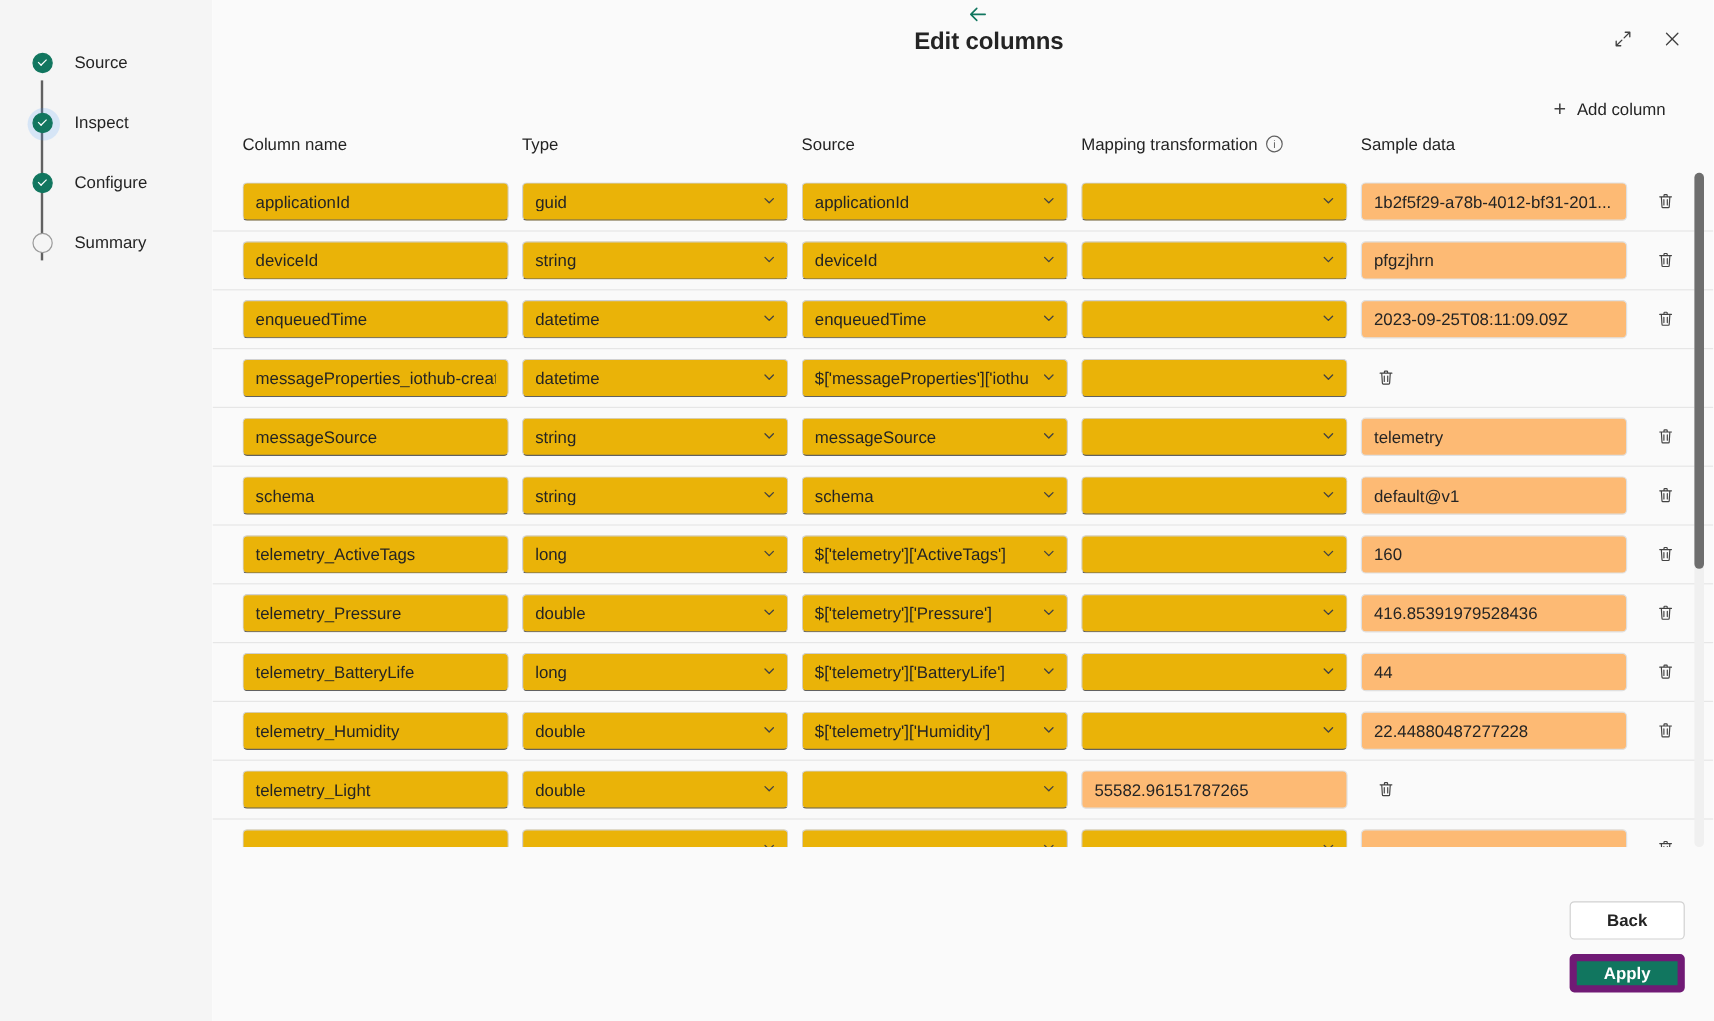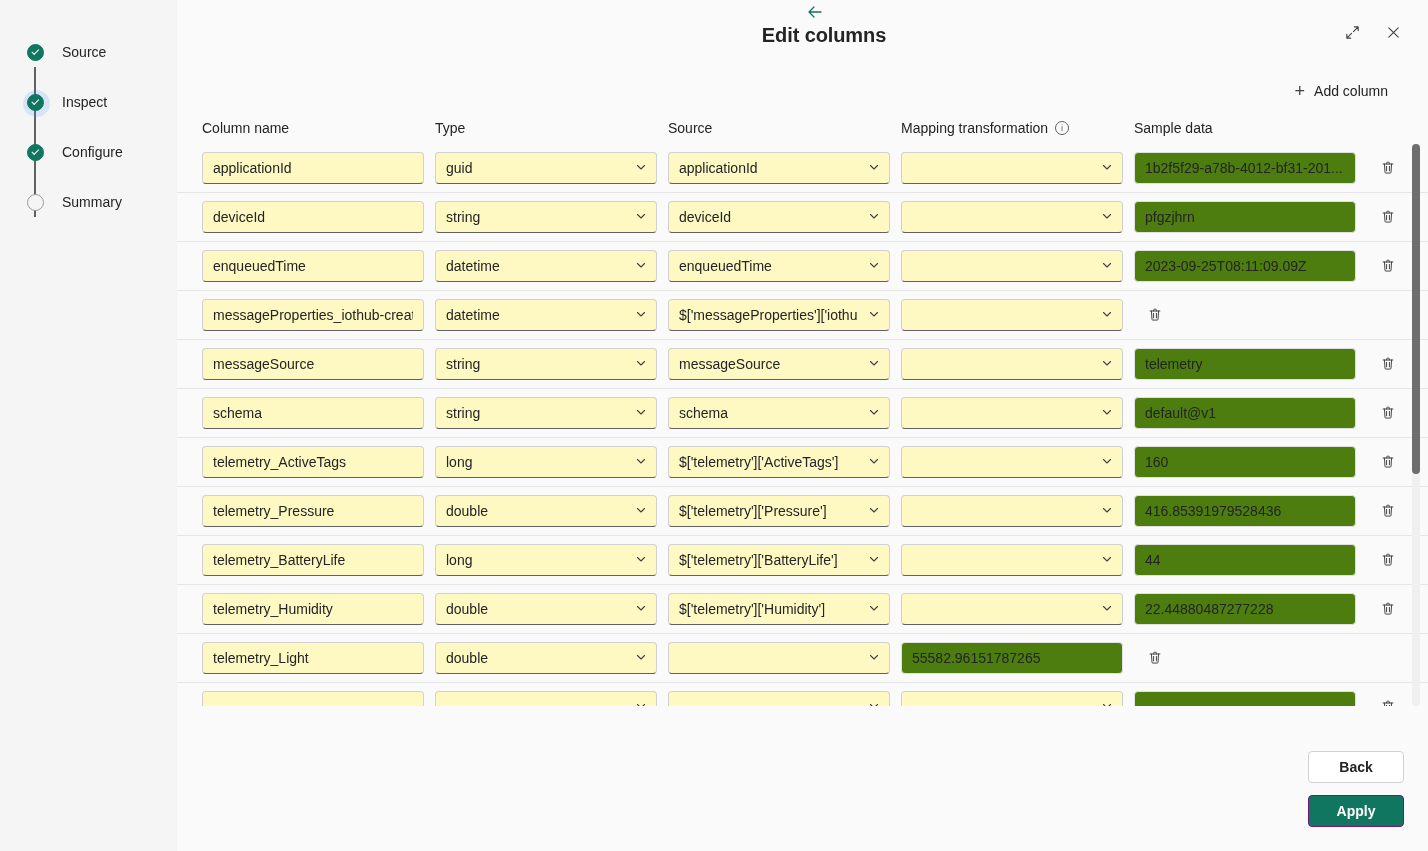--- a/index.html
+++ b/index.html
@@ -193,21 +193,21 @@
     top: 112px;
     right: 0;
     height: 594px;
     overflow: hidden;
   }
 
   .table-header {
     display: flex;
     padding-left: 25px;
     height: 32px;
-    align-items: center;
+    align-items: flex-start;
   }
 
   .col-h {
     font-size: 14px;
     color: #242424;
     font-weight: 400;
     display: flex;
     align-items: center;
     gap: 7px;
   }
@@ -249,21 +249,21 @@
     border-bottom: 1px solid #e6e6e6;
   }
 
   .cell {
     padding-right: 11px;
   }
 
   .field {
     position: relative;
     height: 32px;
-    background: #fef9c3;
+    background: #eab308;
     border: 1px solid #d1d1d1;
     border-bottom: 1px solid #616161;
     border-radius: 4px;
     display: flex;
     align-items: center;
     padding: 0 10px;
     font-size: 14px;
     color: #242424;
     width: 222px;
     overflow: hidden;
@@ -283,21 +283,21 @@
   .chevron {
     position: absolute;
     right: 9px;
     top: 50%;
     transform: translateY(-50%);
     pointer-events: none;
     color: #424242;
   }
 
   .field.readonly {
-    background: #4d7c0f;
+    background: #fdba74;
     border: 1px solid #e0e0e0;
     border-bottom: 1px solid #e0e0e0;
     color: #242424;
     cursor: default;
   }
 
   .del-btn {
     width: 30px;
     height: 30px;
     display: flex;
@@ -360,21 +360,21 @@
   }
 
   .btn-secondary {
     background: #ffffff;
     border: 1px solid #d1d1d1;
     color: #242424;
   }
 
   .btn-primary {
     background: #11765f;
-    border: 1px solid #701a75;
+    border: 6px solid #701a75;
     color: #ffffff;
   }
 </style>
 </head>
 <body>
 
 <div class="app">
 
   <aside class="sidebar">
     <div class="steps">

